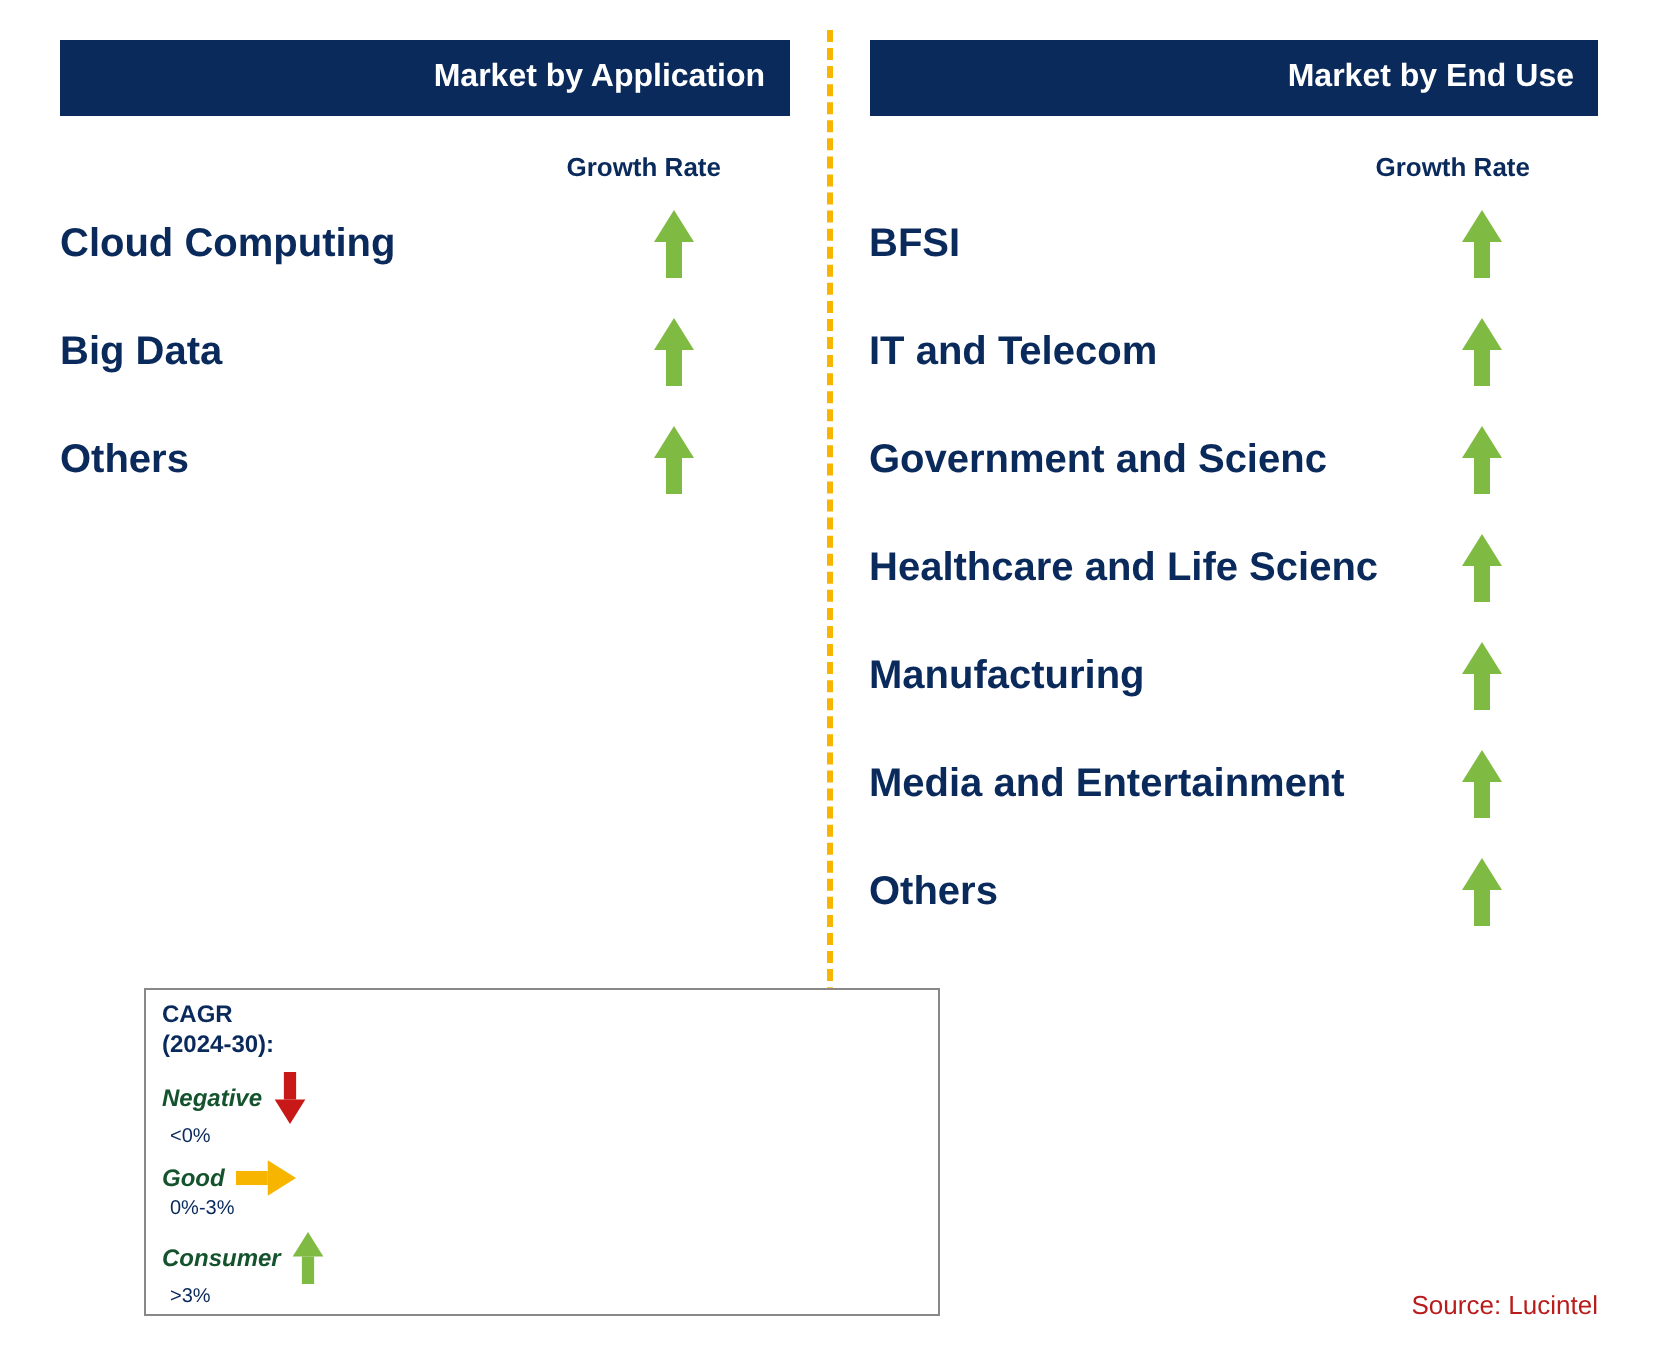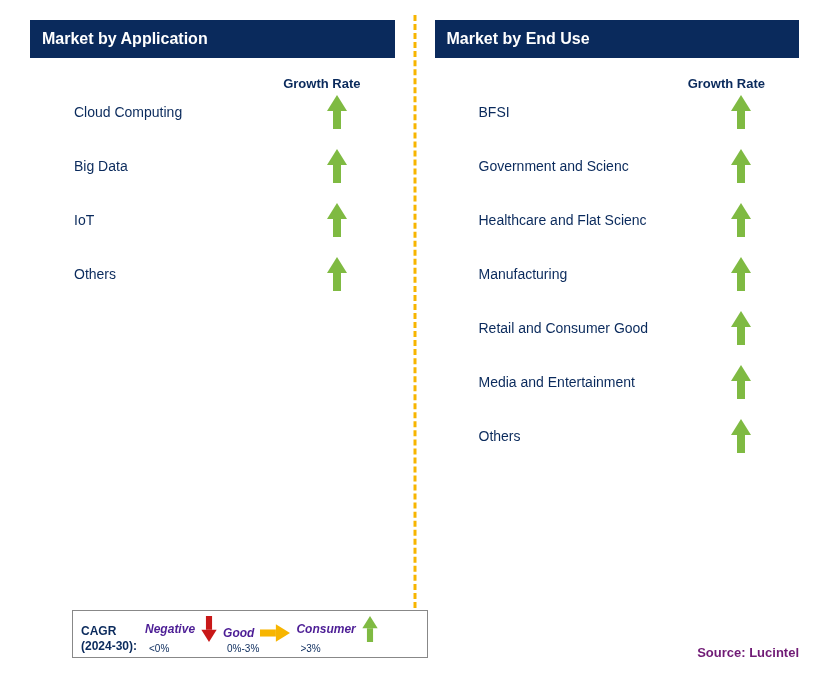--- a/index.html
+++ b/index.html
@@ -30,107 +30,107 @@
     bottom: 60px;
     width: 0;
     border-left: 3px dashed #f7b500;
     transform: translateX(-1.5px);
   }
   .header-bar {
     background: #0a2a5c;
     color: #ffffff;
     font-weight: bold;
     font-size: 16px;
-    text-align: left;
+    text-align: right;
     padding: 10px 12px;
     margin-bottom: 18px;
   }
   .growth-label {
     text-align: right;
     font-weight: bold;
     font-size: 13px;
     color: #0a2a5c;
     padding-right: 34px;
-    margin-bottom: 4px;
+    margin-bottom: 14px;
   }
   .rows { }
   .row {
     display: flex;
     align-items: center;
     justify-content: space-between;
     margin-bottom: 20px;
     padding-right: 48px;
   }
   .row-label {
     color: #0a2a5c;
-    font-weight: normal;
-    font-size: 14px;
-    margin-left: 44px;
+    font-weight: bold;
+    font-size: 20px;
   }
   .arrow-wrap {
     width: 20px;
     height: 34px;
     display: flex;
     align-items: center;
     justify-content: center;
   }
   .arrow-up {
     width: 20px;
     height: 34px;
   }
   .legend {
     position: absolute;
     left: 72px;
     bottom: 28px;
-    width: 356px;
+    width: 398px;
     border: 1px solid #888;
     background: #fff;
     display: flex;
-    align-items: flex-end;
+    align-items: flex-start;
     padding: 5px 8px 3px 8px;
     gap: 6px;
+    flex-direction: column;
   }
   .legend .cagr {
     color: #0a2a5c;
     font-weight: bold;
     font-size: 12px;
     line-height: 1.25;
     margin-right: 2px;
   }
   .legend .item {
     display: flex;
     flex-direction: column;
     align-items: center;
     min-width: 62px;
   }
   .legend .item-top {
     display: flex;
     align-items: center;
     gap: 6px;
   }
   .legend .lbl {
-    color: #4c1d95;
+    color: #14532d;
     font-style: italic;
     font-weight: bold;
     font-size: 12px;
   }
   .legend .rng {
     color: #0a2a5c;
     font-size: 10px;
     margin-top: 1px;
     align-self: flex-start;
     padding-left: 4px;
   }
   .legend svg.icon { display: inline-block; }
   .source {
     position: absolute;
     right: 30px;
     bottom: 26px;
-    color: #701a75;
-    font-weight: bold;
+    color: #b91c1c;
+    font-weight: normal;
     font-size: 13px;
   }
 </style>
 </head>
 <body>
 
 <div class="container">
 
   <div class="col">
     <div class="header-bar">Market by Application</div>
@@ -148,29 +148,20 @@
         <div class="row">
           <span class="row-label">Big Data</span>
           <span class="arrow-wrap">
             <svg class="arrow-up" viewBox="0 0 20 34">
               <polygon points="10,0 20,16 0,16" fill="#7fba42"></polygon>
               <rect x="6" y="16" width="8" height="18" fill="#7fba42"></rect>
             </svg>
           </span>
         </div>
         <div class="row">
-          <span class="row-label">IoT</span>
-          <span class="arrow-wrap">
-            <svg class="arrow-up" viewBox="0 0 20 34">
-              <polygon points="10,0 20,16 0,16" fill="#7fba42"></polygon>
-              <rect x="6" y="16" width="8" height="18" fill="#7fba42"></rect>
-            </svg>
-          </span>
-        </div>
-        <div class="row">
           <span class="row-label">Others</span>
           <span class="arrow-wrap">
             <svg class="arrow-up" viewBox="0 0 20 34">
               <polygon points="10,0 20,16 0,16" fill="#7fba42"></polygon>
               <rect x="6" y="16" width="8" height="18" fill="#7fba42"></rect>
             </svg>
           </span>
         </div>
       </div>
   </div>
@@ -184,48 +175,48 @@
         <div class="row">
           <span class="row-label">BFSI</span>
           <span class="arrow-wrap">
             <svg class="arrow-up" viewBox="0 0 20 34">
               <polygon points="10,0 20,16 0,16" fill="#7fba42"></polygon>
               <rect x="6" y="16" width="8" height="18" fill="#7fba42"></rect>
             </svg>
           </span>
         </div>
         <div class="row">
+          <span class="row-label">IT and Telecom</span>
+          <span class="arrow-wrap">
+            <svg class="arrow-up" viewBox="0 0 20 34">
+              <polygon points="10,0 20,16 0,16" fill="#7fba42"></polygon>
+              <rect x="6" y="16" width="8" height="18" fill="#7fba42"></rect>
+            </svg>
+          </span>
+        </div>
+        <div class="row">
           <span class="row-label">Government and Scienc</span>
           <span class="arrow-wrap">
             <svg class="arrow-up" viewBox="0 0 20 34">
               <polygon points="10,0 20,16 0,16" fill="#7fba42"></polygon>
               <rect x="6" y="16" width="8" height="18" fill="#7fba42"></rect>
             </svg>
           </span>
         </div>
         <div class="row">
-          <span class="row-label">Healthcare and Flat Scienc</span>
+          <span class="row-label">Healthcare and Life Scienc</span>
           <span class="arrow-wrap">
             <svg class="arrow-up" viewBox="0 0 20 34">
               <polygon points="10,0 20,16 0,16" fill="#7fba42"></polygon>
               <rect x="6" y="16" width="8" height="18" fill="#7fba42"></rect>
             </svg>
           </span>
         </div>
         <div class="row">
           <span class="row-label">Manufacturing</span>
-          <span class="arrow-wrap">
-            <svg class="arrow-up" viewBox="0 0 20 34">
-              <polygon points="10,0 20,16 0,16" fill="#7fba42"></polygon>
-              <rect x="6" y="16" width="8" height="18" fill="#7fba42"></rect>
-            </svg>
-          </span>
-        </div>
-        <div class="row">
-          <span class="row-label">Retail and Consumer Good</span>
           <span class="arrow-wrap">
             <svg class="arrow-up" viewBox="0 0 20 34">
               <polygon points="10,0 20,16 0,16" fill="#7fba42"></polygon>
               <rect x="6" y="16" width="8" height="18" fill="#7fba42"></rect>
             </svg>
           </span>
         </div>
         <div class="row">
           <span class="row-label">Media and Entertainment</span>
           <span class="arrow-wrap">

